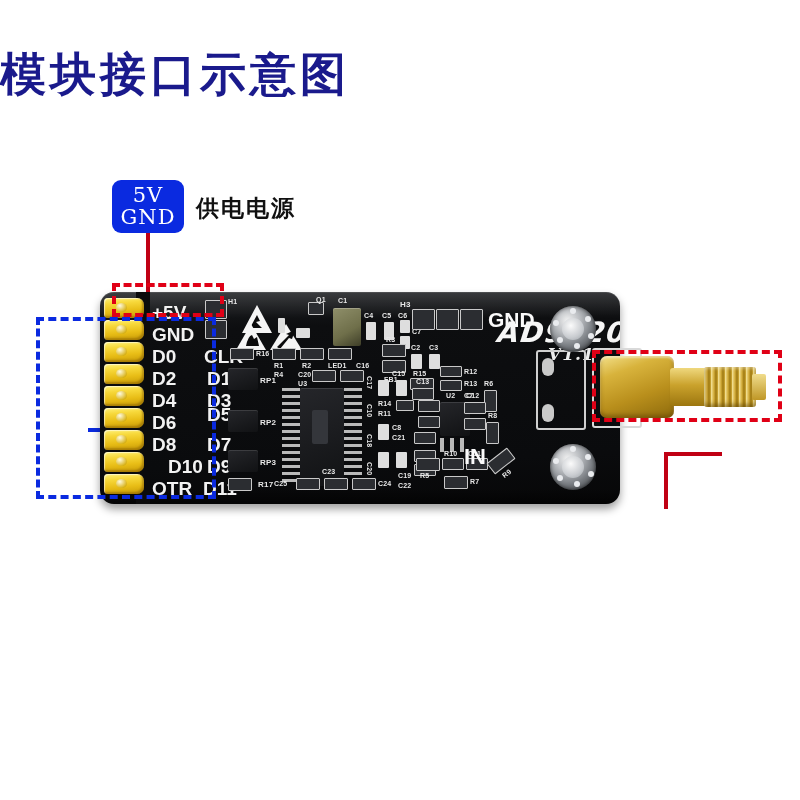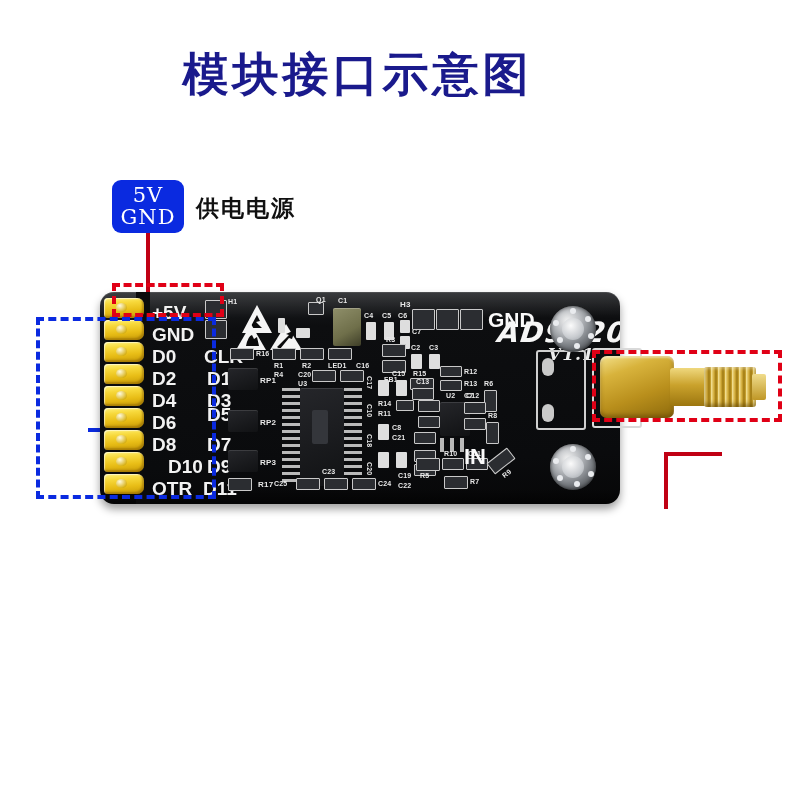--- a/index.html
+++ b/index.html
@@ -5,21 +5,21 @@
   html,body{margin:0;padding:0;}
   body{
     width:800px;height:800px;position:relative;overflow:hidden;
     background:#ffffff;
     font-family:"Liberation Sans","DejaVu Sans",sans-serif;
   }
   #stage{position:absolute;left:0;top:0;width:800px;height:800px;}
 
   
   #title{
-    position:absolute;left:0;top:44px;width:715px;text-align:center;
+    position:absolute;left:0;top:44px;width:715px;text-align:left;
     font-family:Liberation Serif, serif;
     font-size:46px;font-weight:700;letter-spacing:4px;
     color:#1a1a8c;white-space:nowrap;
   }
 
   
   .callout{
     position:absolute;border-radius:9px;color:#fff;
     display:flex;flex-direction:column;align-items:center;justify-content:center;
     font-family:"DejaVu Serif","Liberation Serif",serif;

